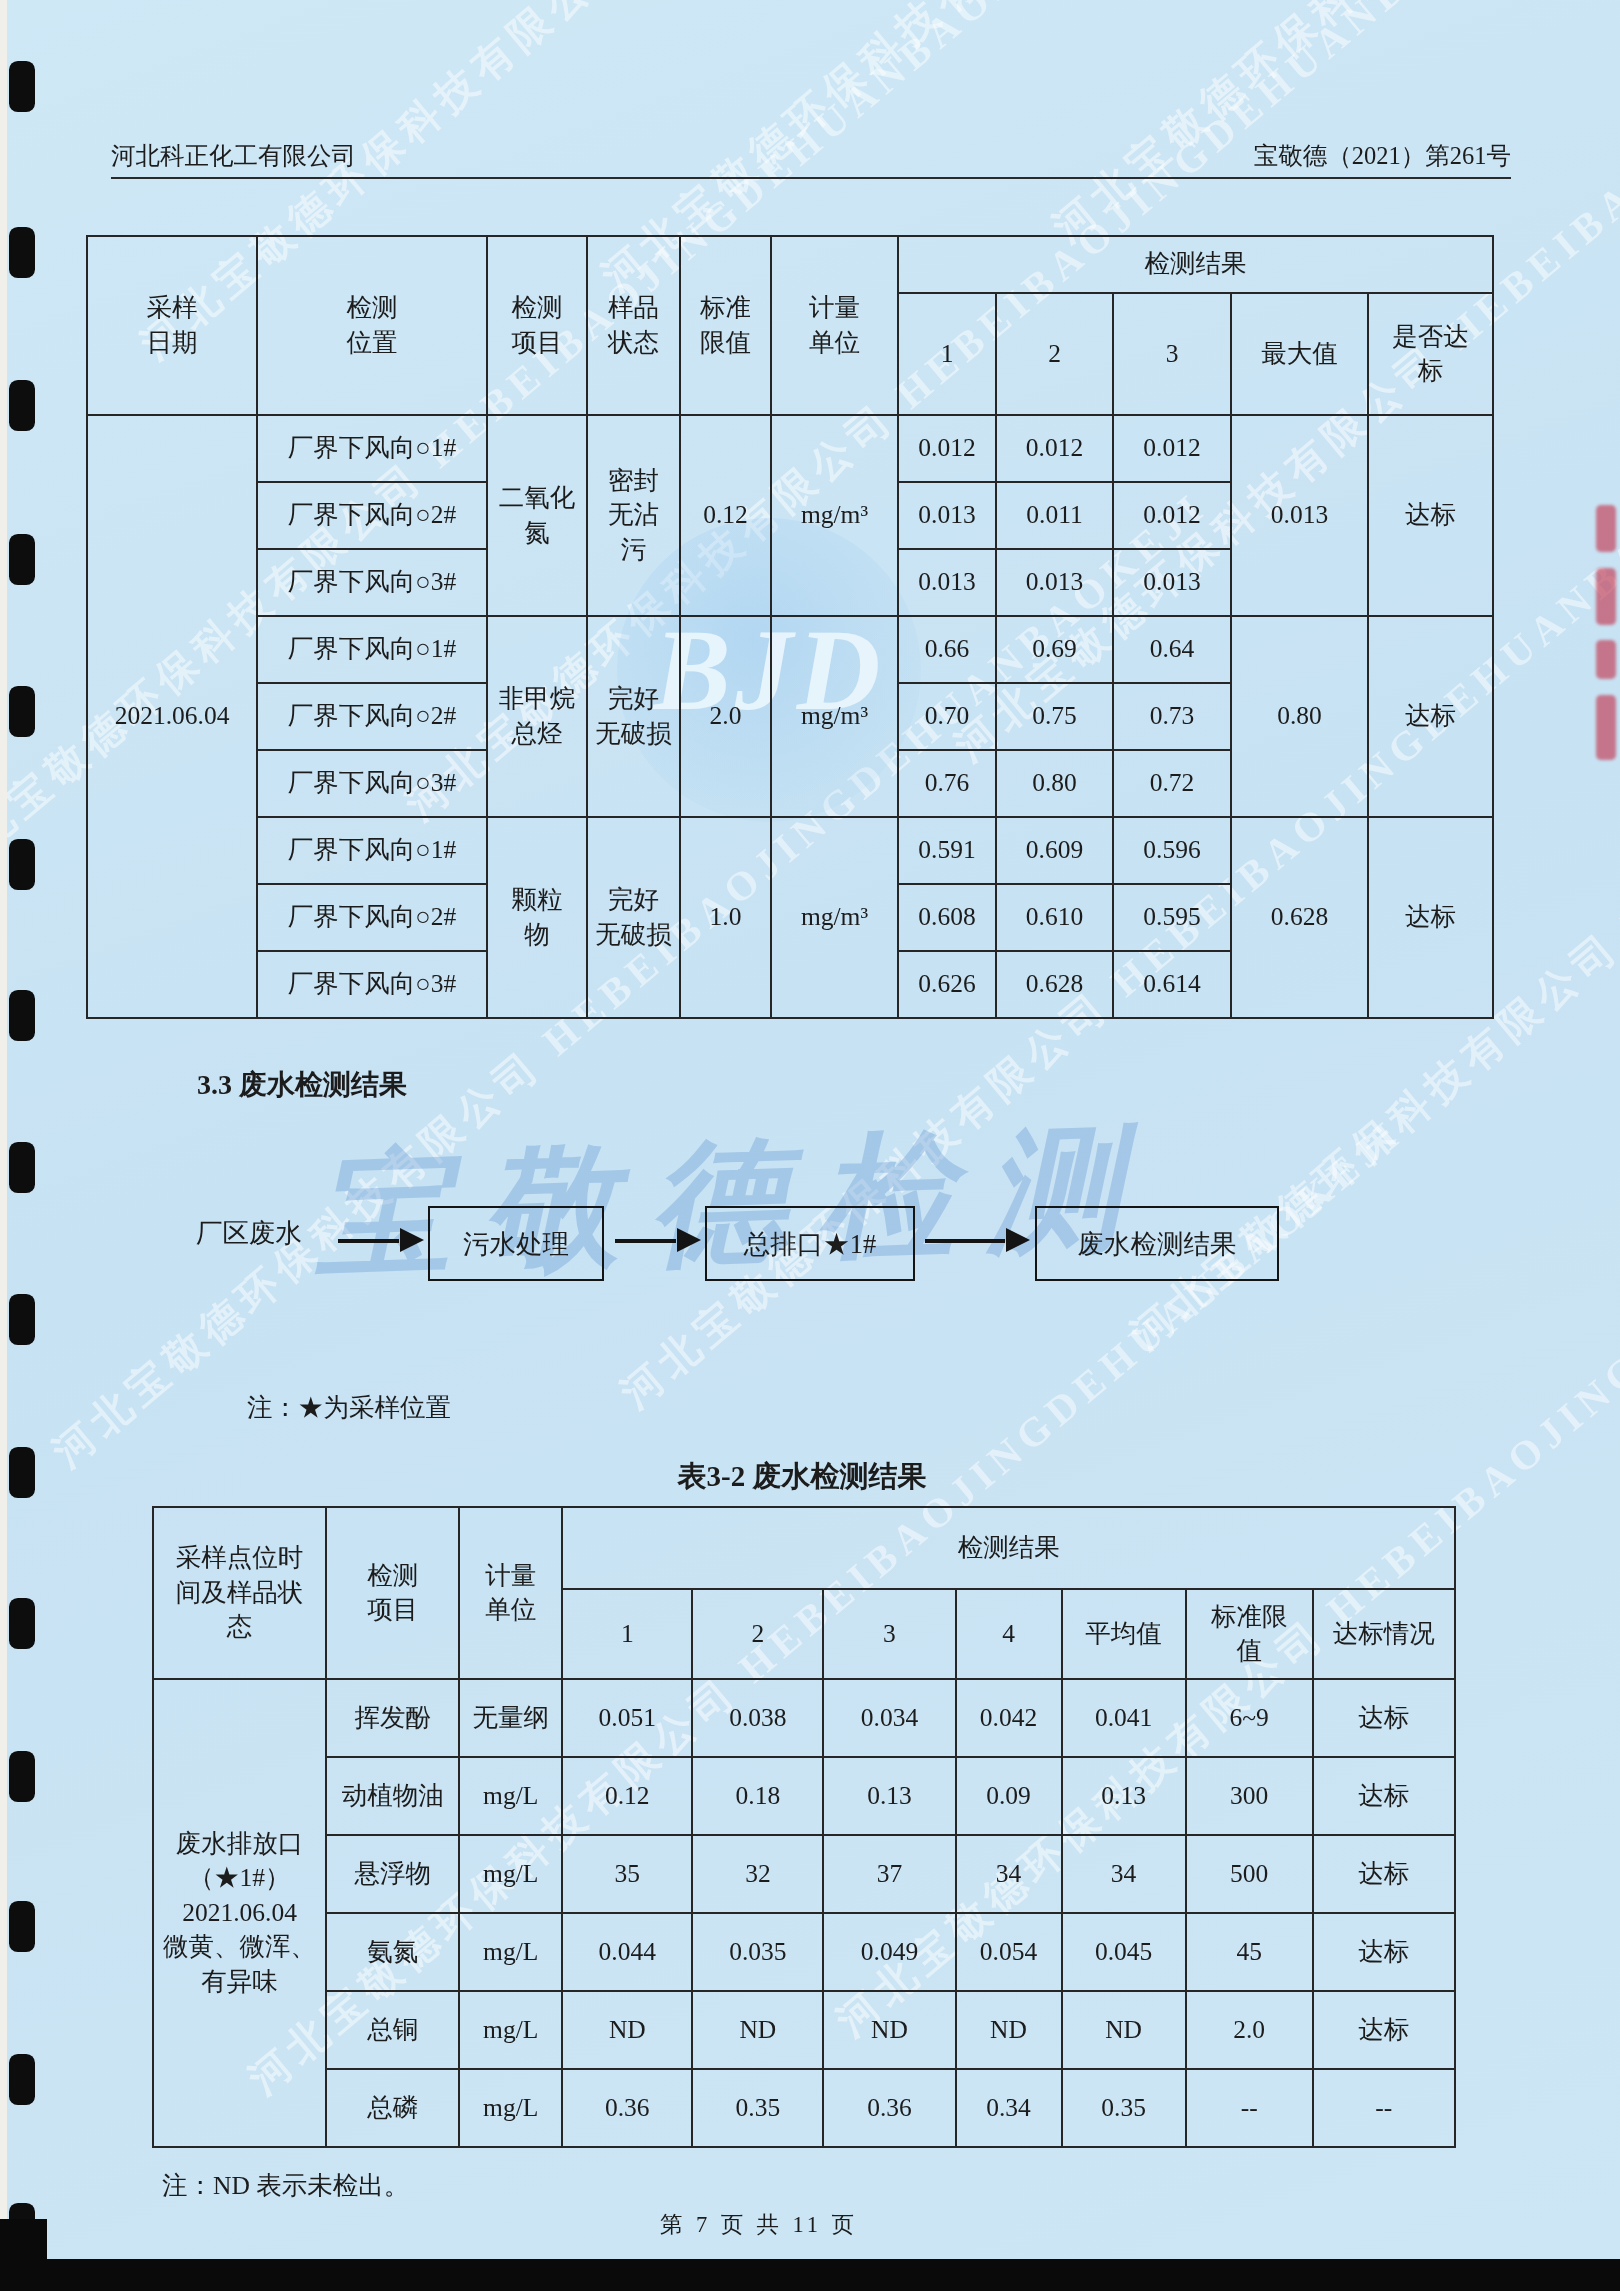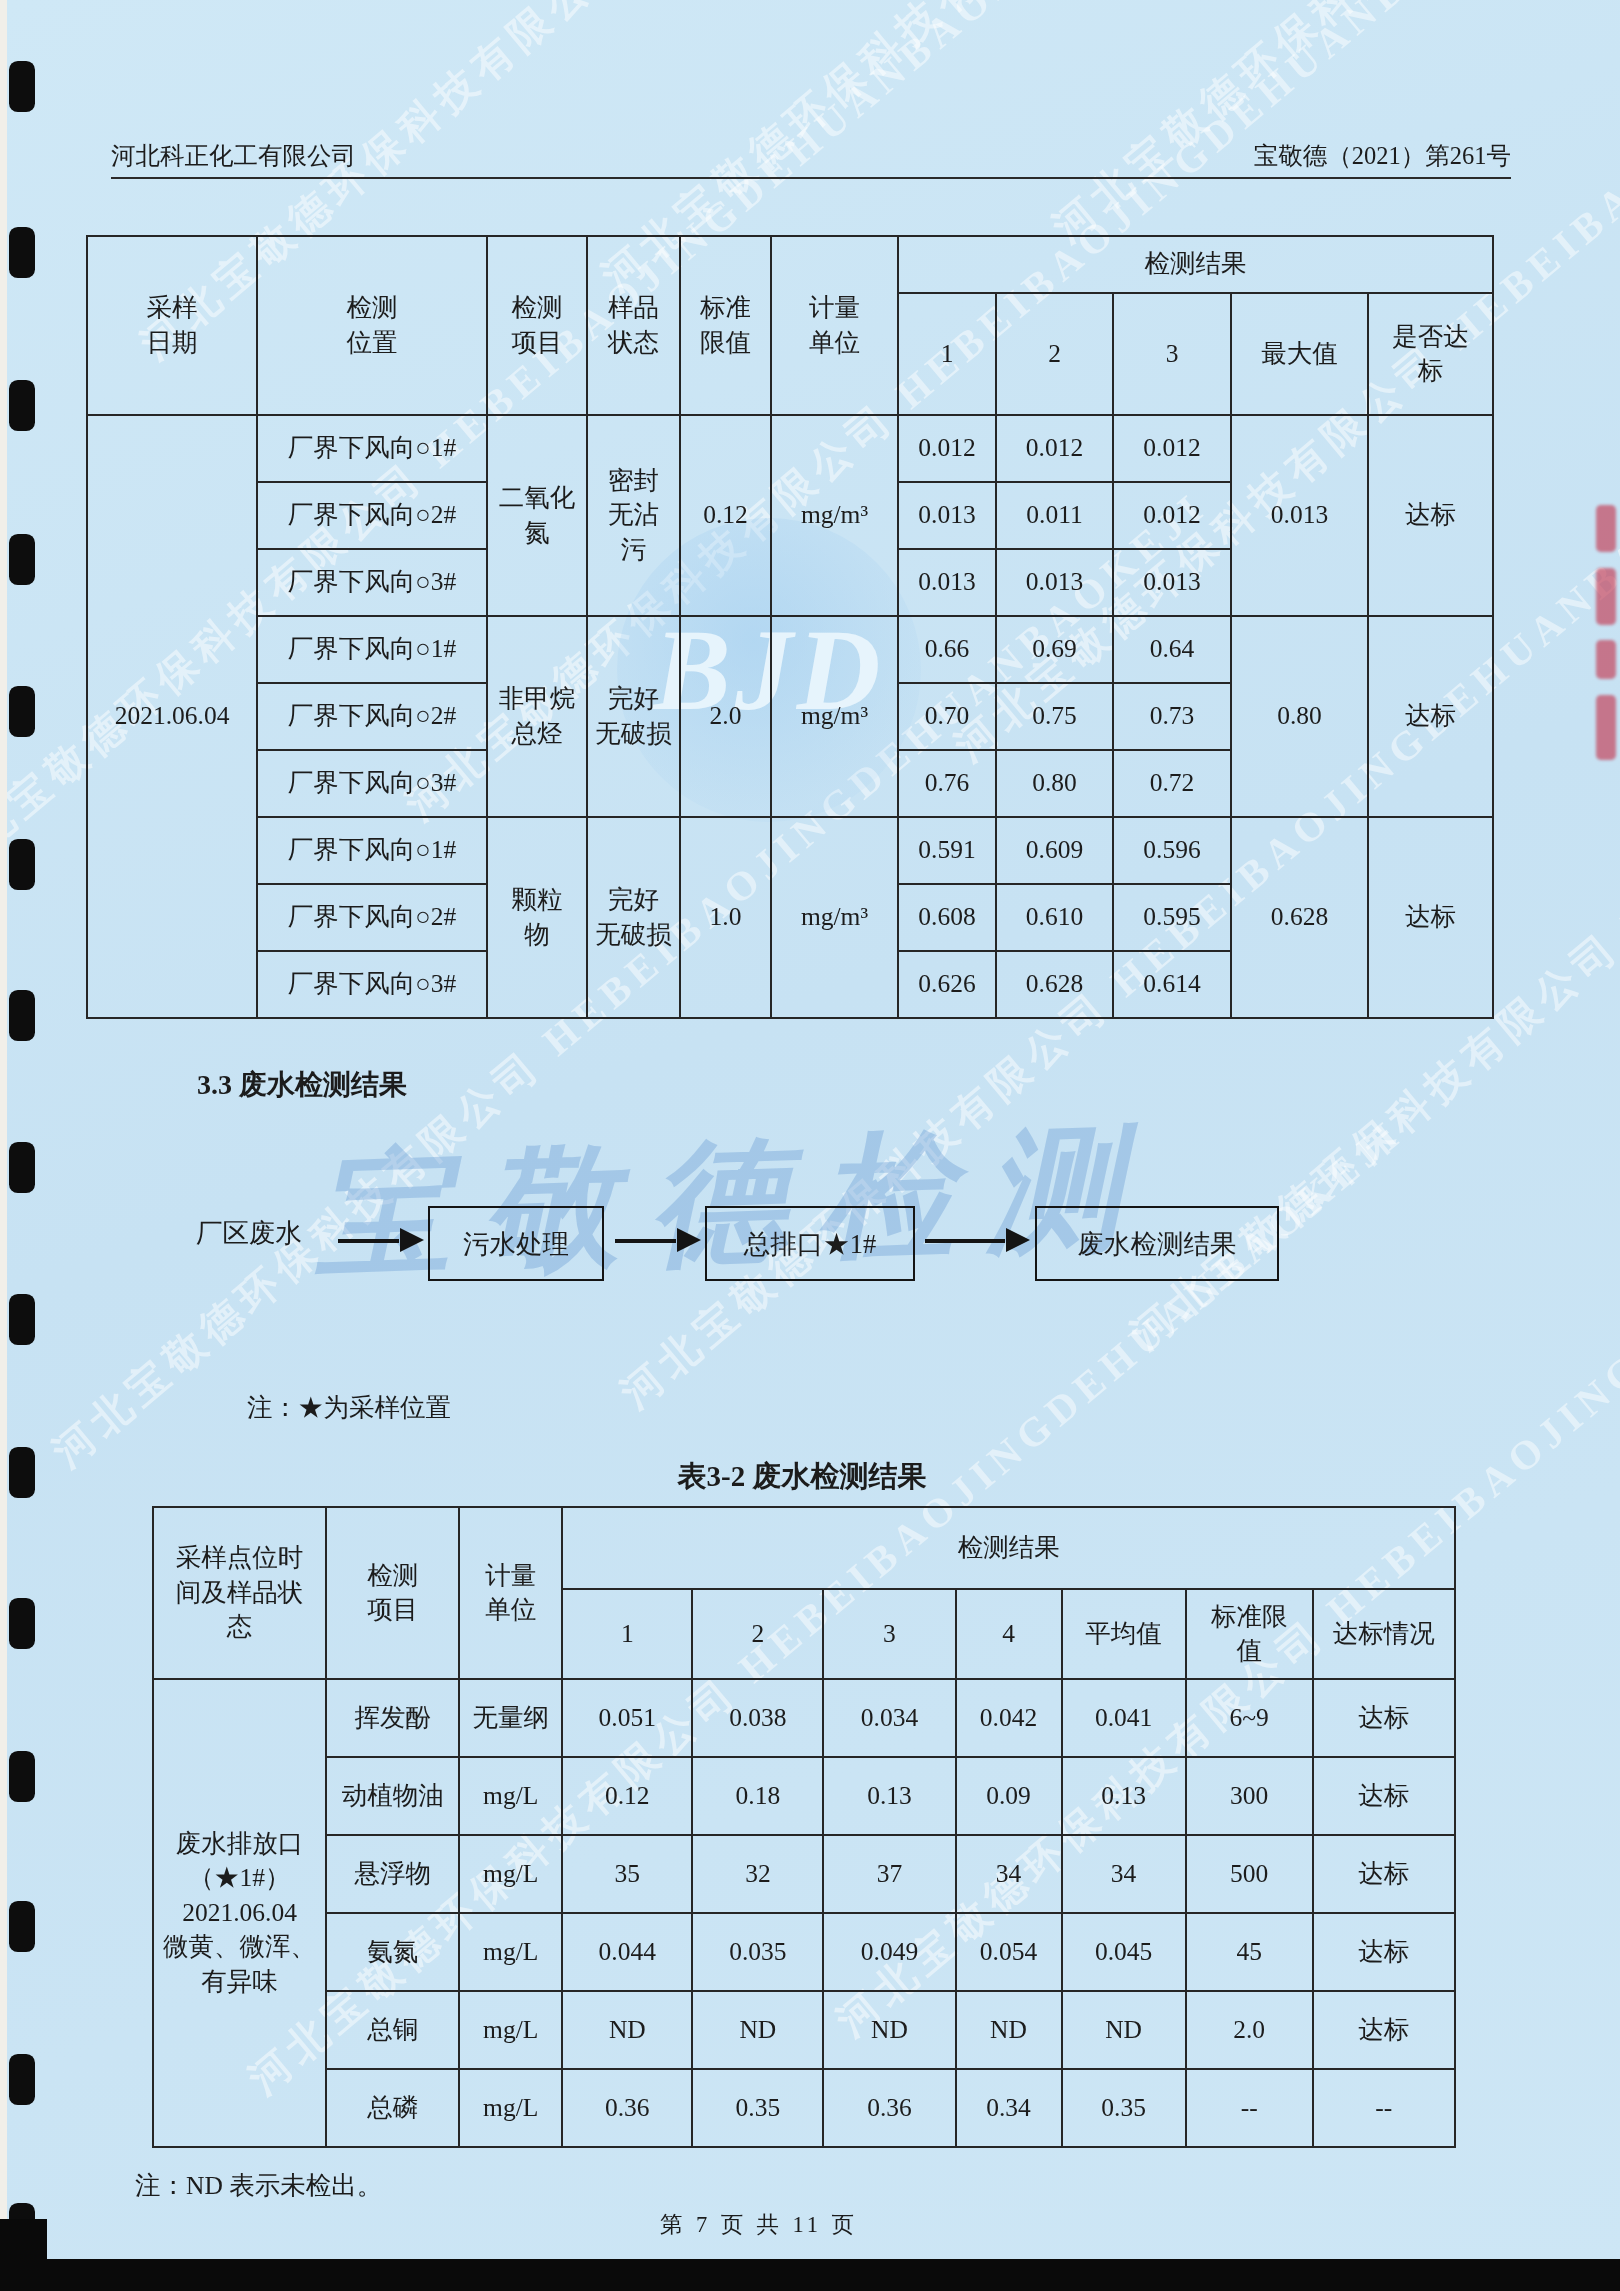--- a/index.html
+++ b/index.html
@@ -38,21 +38,21 @@
   .doc-header {
     position:absolute; left:111px; top:139px; width:1400px; z-index:2;
     display:flex; justify-content:space-between; align-items:flex-end;
     border-bottom:2.5px solid #2a2a2a; padding-bottom:4.9px; font-size:24.5px;
   }
   
   .t1-title { position:absolute; left:86px; top:193px; width:1407px; text-align:center; font-size:30px; font-weight:700; z-index:2; }
   .sec-heading { position:absolute; left:161px; top:1066px; font-size:28px; font-weight:700; z-index:2;margin-left:36px; }
   .t2-title { position:absolute; left:150px; top:1457px; width:1304px; text-align:center; font-size:29px; font-weight:700; z-index:2; }
   .star-note { position:absolute; left:247px; top:1390px; font-size:25.5px; z-index:2; }
-  .nd-note { position:absolute; left:135px; top:2168px; font-size:25.5px; z-index:2; }
+  .nd-note { position:absolute; left:162px; top:2168px; font-size:25.5px; z-index:2; }
   .page-footer { position:absolute; left:29px; top:2209px; width:1460px; text-align:center; font-size:22.5px; letter-spacing:3.9px; z-index:2; }
   
   table { border-collapse:collapse; table-layout:fixed; position:absolute; z-index:2; background:transparent; }
   td {
     border:2px solid #262626; text-align:center; vertical-align:middle;
     font-size:25.5px; line-height:1.35; padding:2px 2.9px; white-space:pre-line; overflow:hidden;
   }
   .t1 { left:86px; top:235px; width:1407px; }
   .t2 { left:152px; top:1506px; width:1304px; }
   tr.h-top { height:57px; } tr.h-sub { height:122px; } tr.dr { height:67px; }

